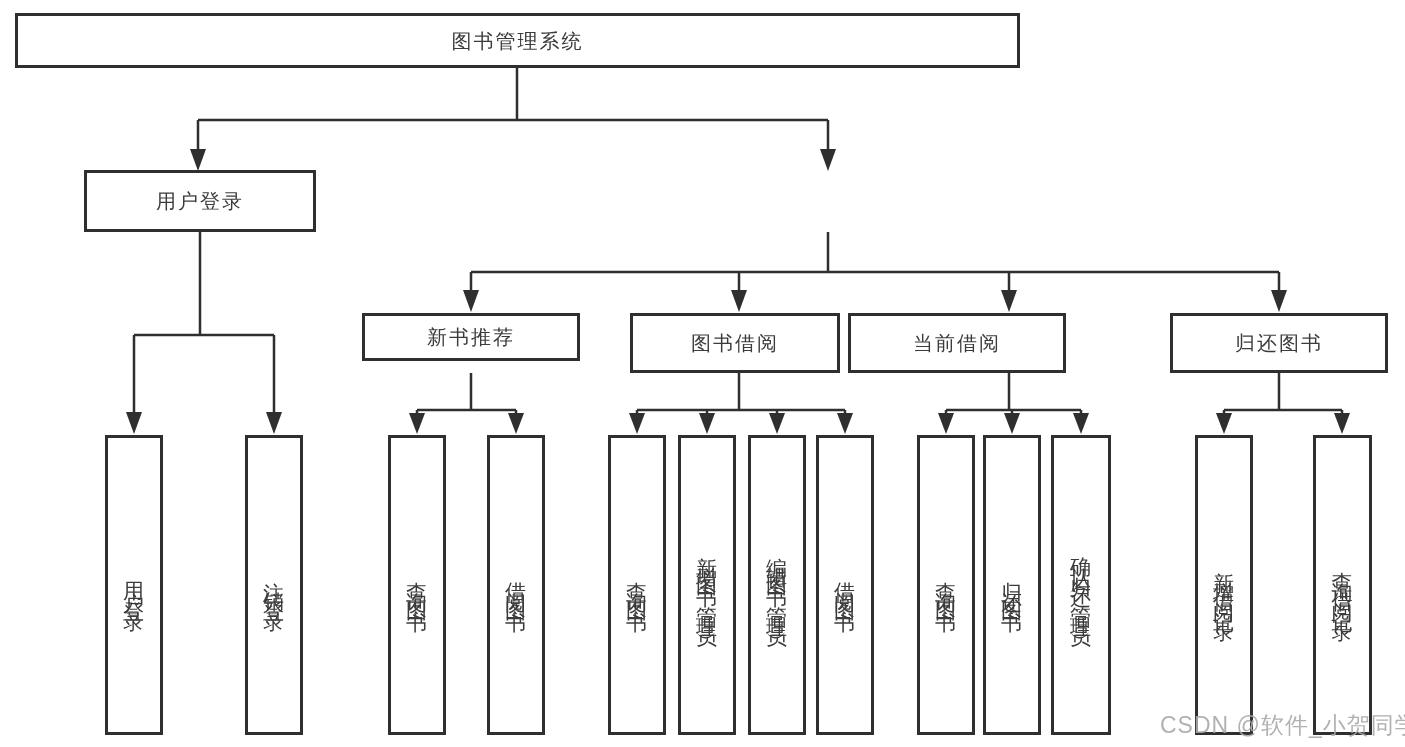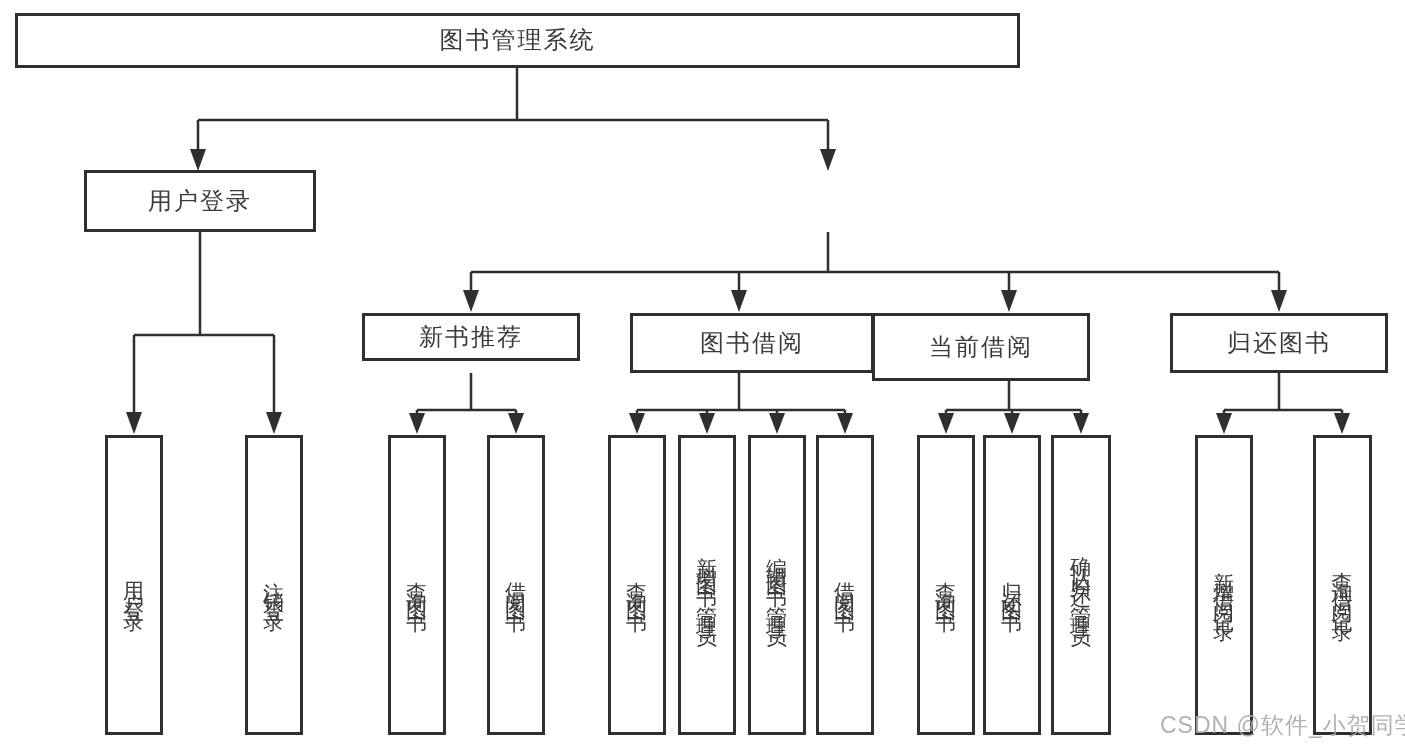--- a/index.html
+++ b/index.html
@@ -5,21 +5,21 @@
   html,body{margin:0;padding:0;background:#ffffff;}
   .canvas{
     position:relative;width:1405px;height:747px;background:#ffffff;
     font-family:"Liberation Sans", sans-serif;overflow:hidden;
   }
   .connectors{position:absolute;left:0;top:0;z-index:0;}
   .node{
     position:absolute;box-sizing:border-box;z-index:1;
     border:3px solid #2f2f2f;background:#ffffff;
     display:flex;align-items:center;justify-content:center;
-    color:#3b3b3b;font-size:24px;letter-spacing:2px;line-height:1.2;
+    color:#3b3b3b;font-size:20px;letter-spacing:2px;line-height:1.2;
     text-align:center;
   }
   .node.v{
     writing-mode:vertical-rl;
     letter-spacing:10px;font-size:21px;
   }
   .watermark{
     position:absolute;z-index:3;
     color:#a9a9a9;opacity:.9;font-size:23px;letter-spacing:1px;white-space:nowrap;
   }
@@ -80,22 +80,22 @@
       <polygon points="1216,413 1232,413 1224,434" fill="#2f2f2f" stroke="none"></polygon>
       <polygon points="1334,413 1350,413 1342,434" fill="#2f2f2f" stroke="none"></polygon>
     </g>
   </svg>
 
   <div class="node" style="left:15px;top:13px;width:1005px;height:55px">图书管理系统</div>
 
   <div class="node" style="left:84px;top:170px;width:232px;height:62px">用户登录</div>
 
   <div class="node" style="left:362px;top:313px;width:218px;height:48px">新书推荐</div>
-  <div class="node" style="left:630px;top:313px;width:244px;height:60px">图书借阅</div>
-  <div class="node" style="left:872px;top:313px;width:218px;height:68px">当前借阅</div>
+  <div class="node" style="left:630px;top:313px;width:210px;height:60px">图书借阅</div>
+  <div class="node" style="left:848px;top:313px;width:218px;height:60px">当前借阅</div>
   <div class="node" style="left:1170px;top:313px;width:218px;height:60px">归还图书</div>
 
   <div class="node v" style="left:105px;top:435px;width:58px;height:300px">用户登录</div>
   <div class="node v" style="left:245px;top:435px;width:58px;height:300px">注销登录</div>
 
   <div class="node v" style="left:388px;top:435px;width:58px;height:300px">查询图书</div>
   <div class="node v" style="left:487px;top:435px;width:58px;height:300px">借阅图书</div>
 
   <div class="node v" style="left:608px;top:435px;width:58px;height:300px">查询图书</div>
   <div class="node v" style="left:678px;top:435px;width:58px;height:300px">新增图书（管理员）</div>

